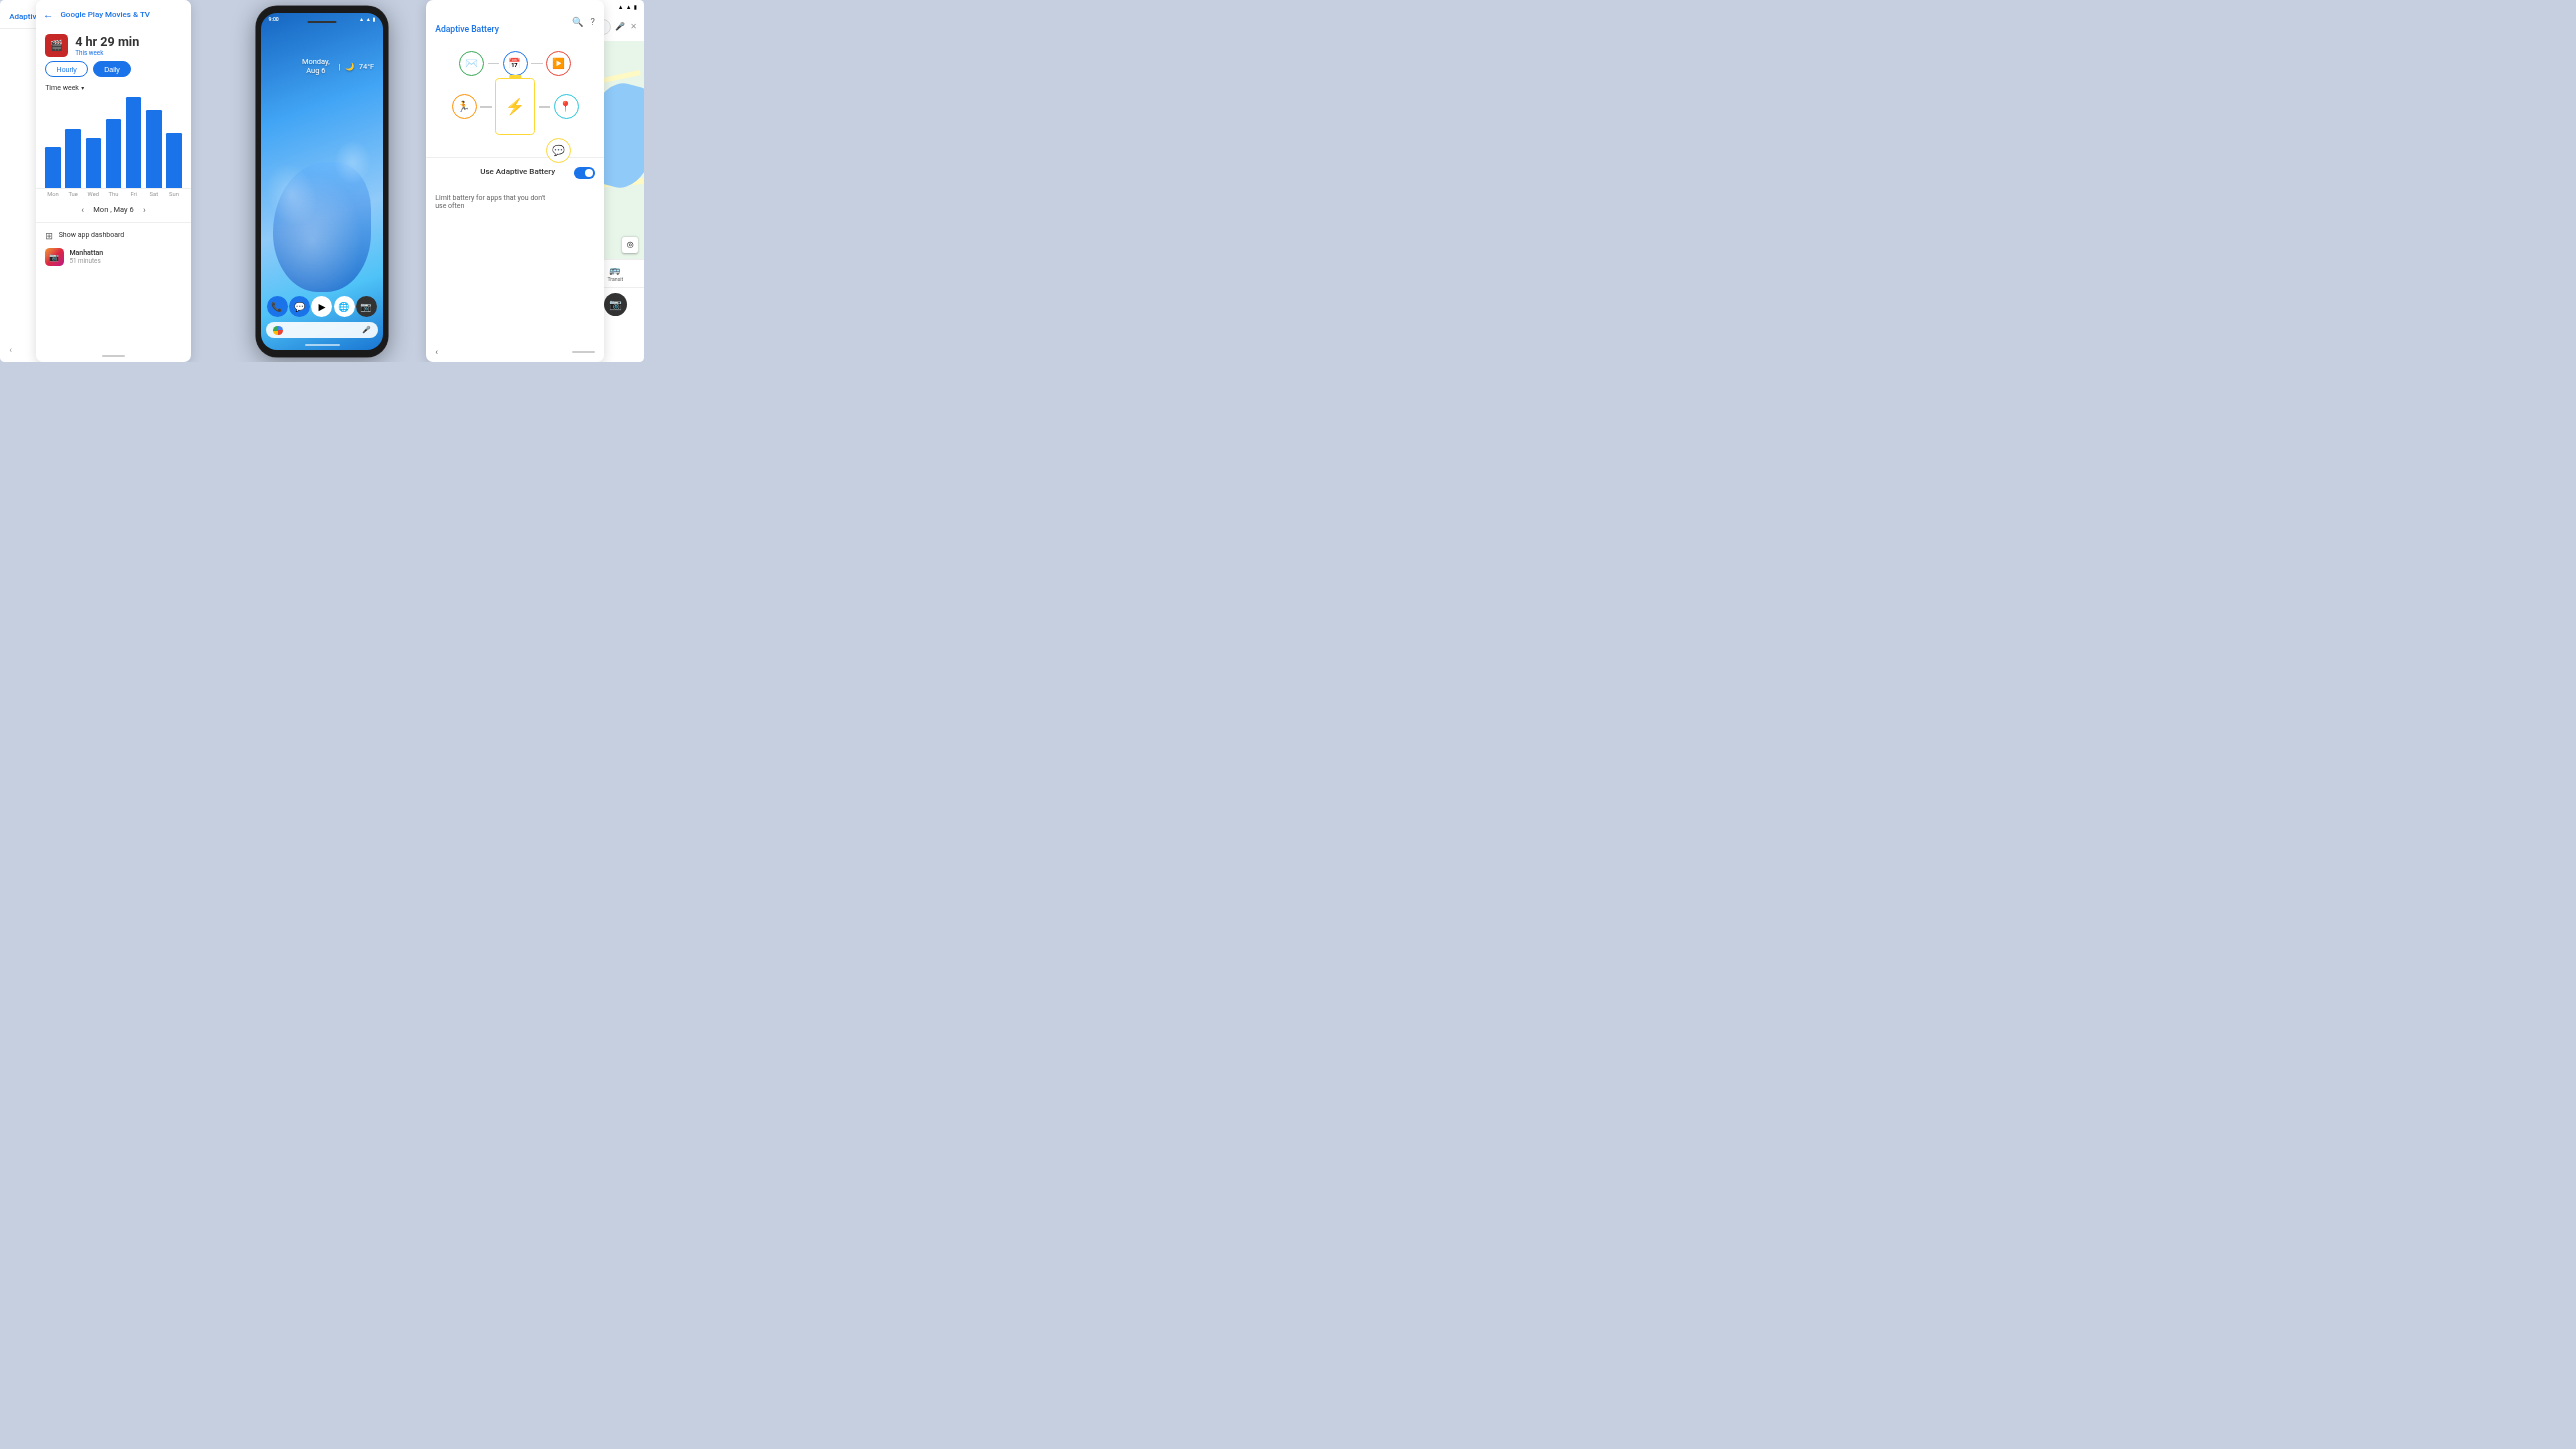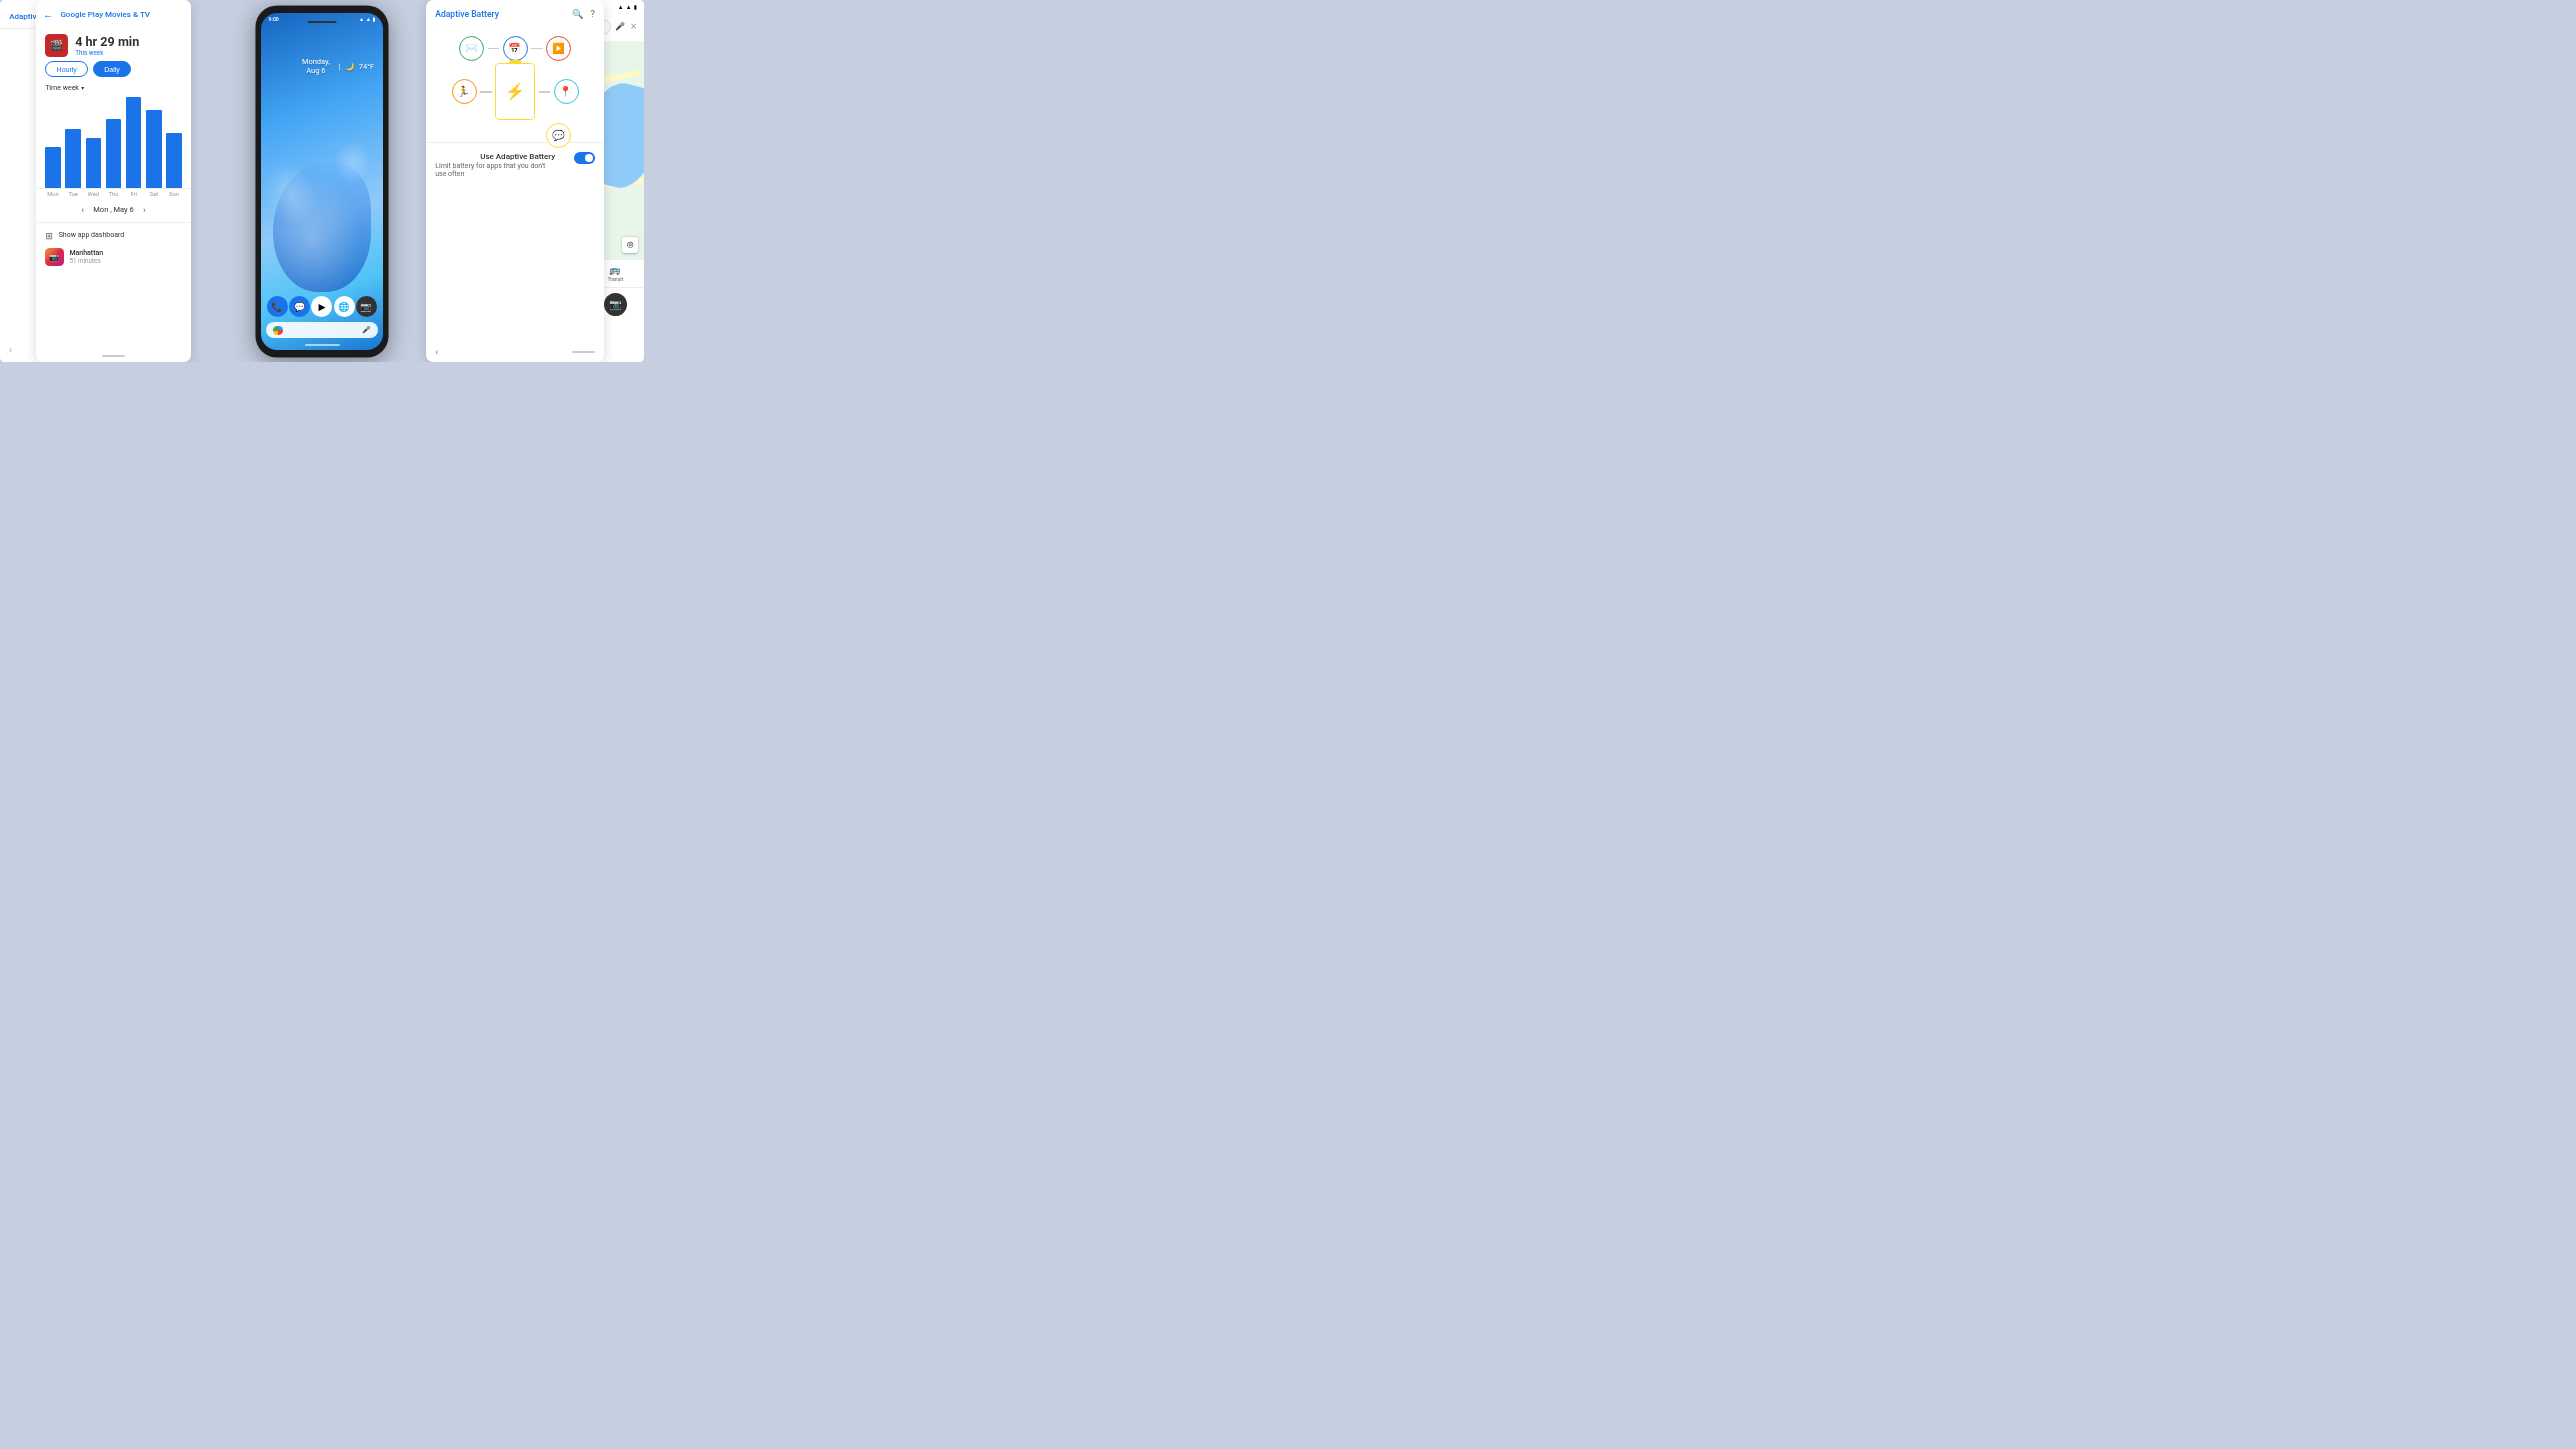--- a/index.html
+++ b/index.html
@@ -385,20 +385,21 @@
     .battery-header {
       display: flex;
       align-items: center;
       justify-content: space-between;
       padding: 8px 9.2px;
     }
     .battery-title {
       font-size: 8.6px;
       color: #1a73e8;
       font-weight: 500;
+      margin-top: 16px;
     }
     .battery-header-icons { display: flex; gap: 7px; }
     .header-icon { font-size: 9.2px; color: #666; cursor: pointer; }
     .battery-diagram {
       padding: 9.2px;
       display: flex;
       align-items: center;
       justify-content: center;
       flex-wrap: wrap;
       gap: 0;
@@ -442,21 +443,21 @@
       padding: 9.2px;
       border-top: 0.6px solid #eee;
       display: flex;
       align-items: flex-start;
       justify-content: space-between;
     }
     .use-adaptive-text .title {
       font-size: 8px;
       color: #333;
       font-weight: 500;
-      margin-bottom: 1px;
+      margin-bottom: 18px;
       padding-left: 45px;
     }
     .use-adaptive-text .desc {
       font-size: 7px;
       color: #666;
       max-width: 115px;
     }
     .toggle {
       width: 21px; height: 11.5px;
       background: #1a73e8;

